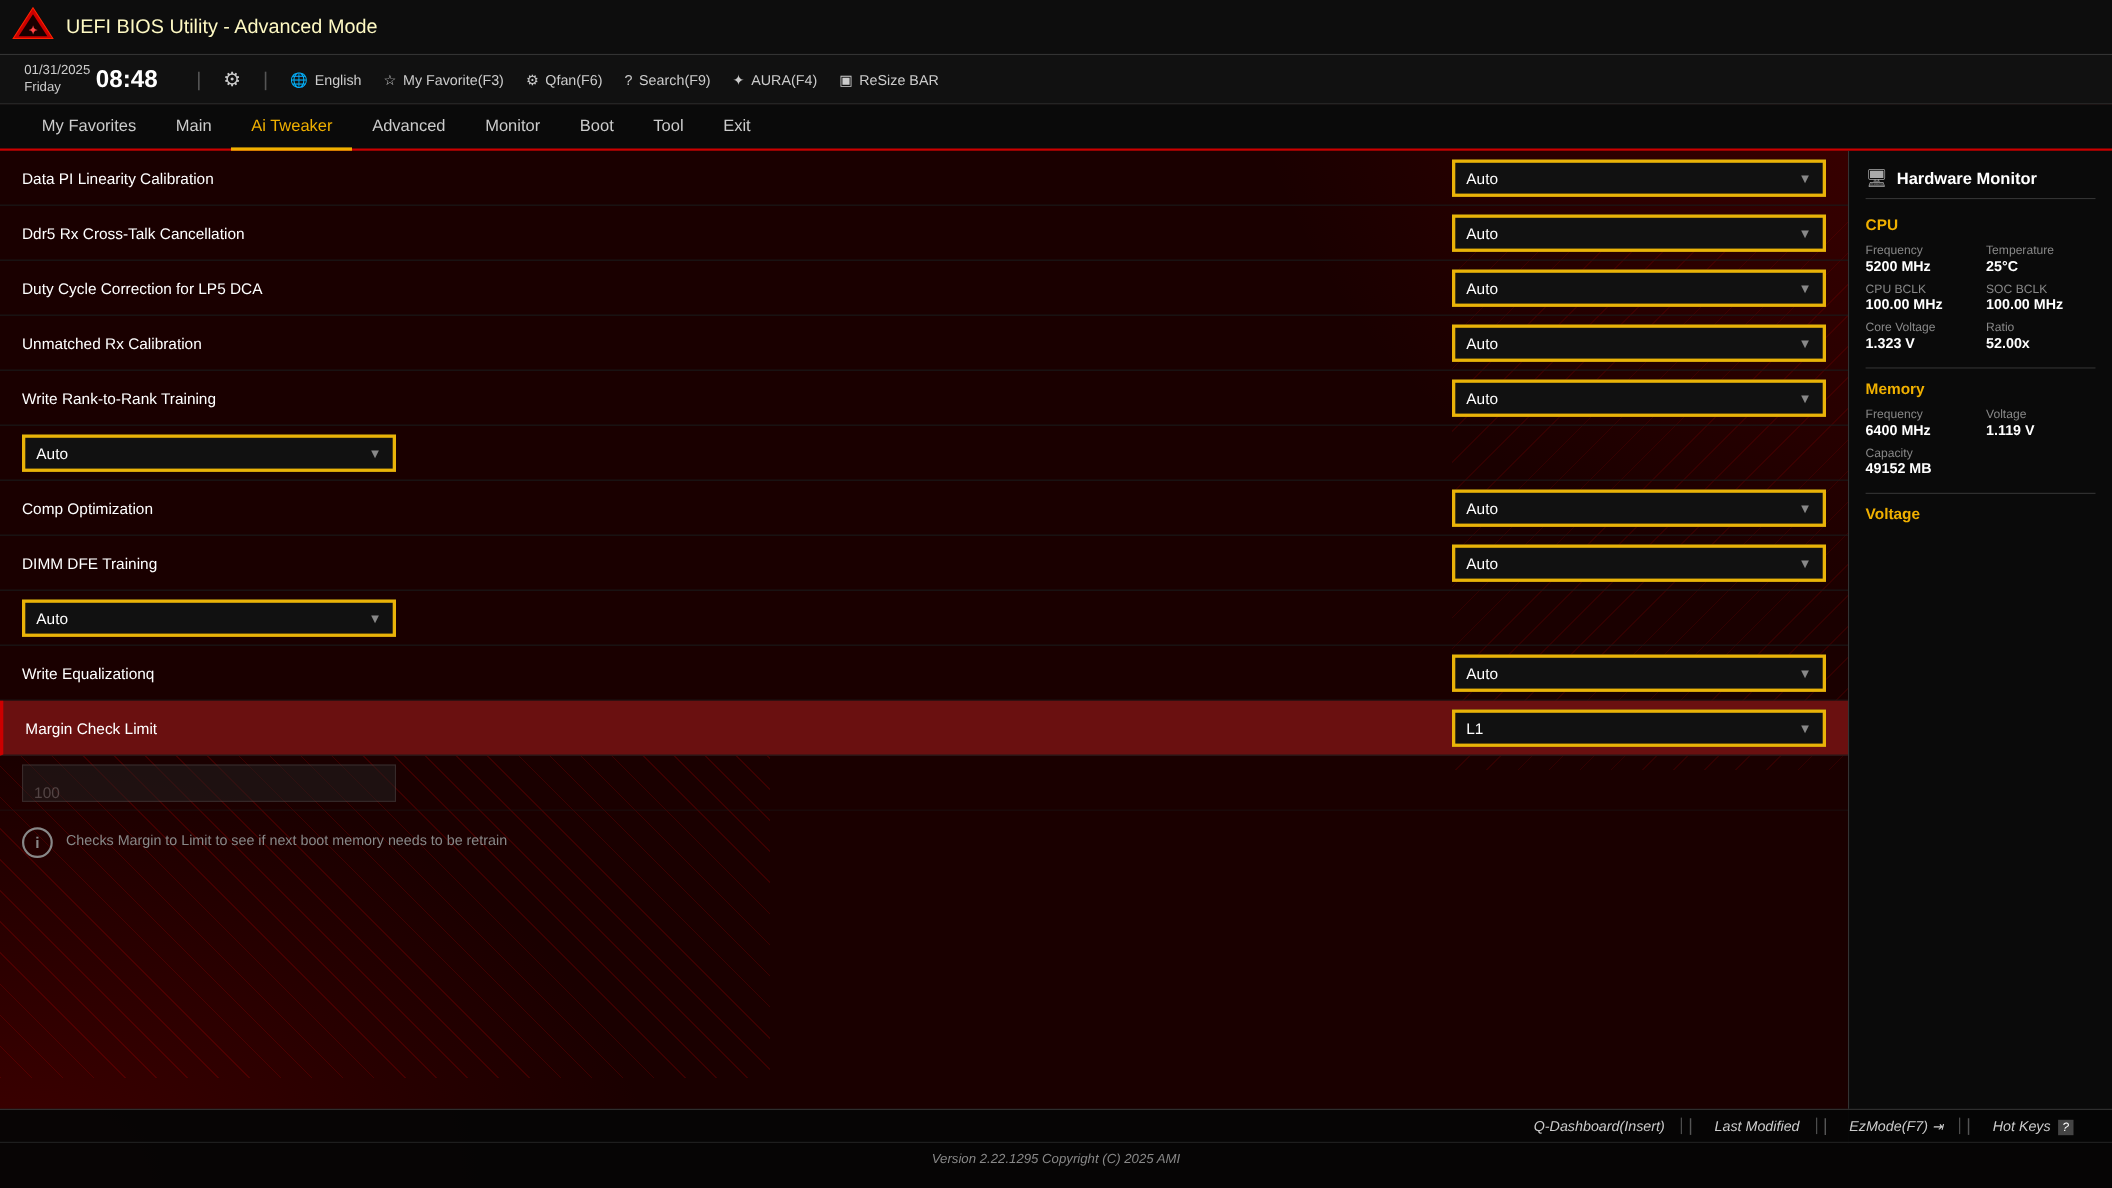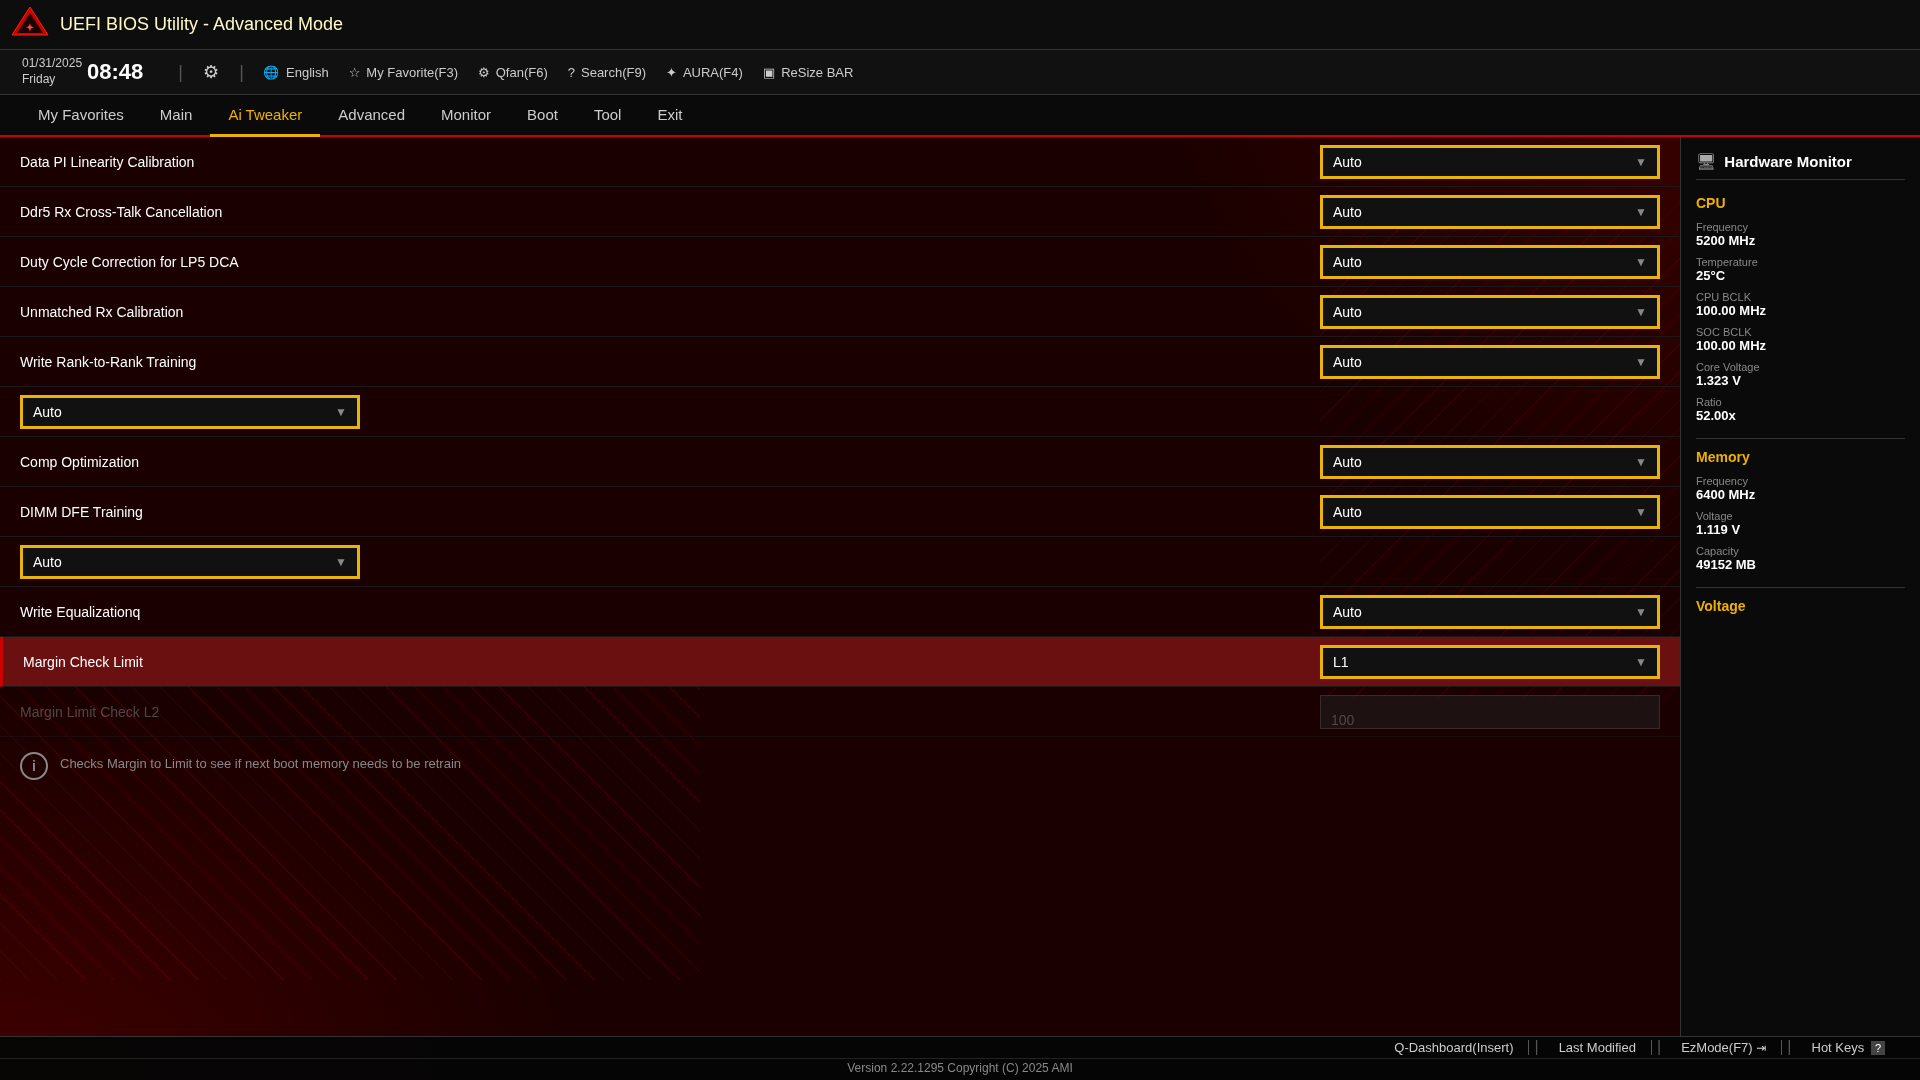--- a/index.html
+++ b/index.html
@@ -306,21 +306,21 @@
     .hw-section-title {
       color: #f0b000;
       font-size: 14px;
       font-weight: bold;
       margin-bottom: 10px;
       margin-top: 5px;
     }
 
     .hw-grid {
       display: grid;
-      grid-template-columns: 1fr;
+      grid-template-columns: 1fr 1fr;
       gap: 8px 10px;
       margin-bottom: 15px;
     }
 
     .hw-item-label {
       color: #888888;
       font-size: 11px;
     }
 
     .hw-item-value {
@@ -352,25 +352,26 @@
       padding-bottom: 2px;
     }
 
     
     .footer-bar {
       position: absolute;
       bottom: 0;
       left: 0;
       right: 0;
       z-index: 10;
-      height: 44px;
+      height: 72px;
       background: rgba(5,5,5,0.95);
       border-top: 1px solid #333;
       display: flex;
       flex-direction: column;
+      font-style: italic;
     }
 
     .footer-top {
       display: flex;
       align-items: center;
       justify-content: flex-end;
       height: 30px;
       padding: 0 20px;
       border-bottom: 1px solid #222;
     }
@@ -568,21 +569,20 @@
       <span class="setting-label">Margin Check Limit</span>
       <div class="setting-control">
         <div class="dropdown">
           <span>L1</span>
           <span class="dropdown-arrow">▼</span>
         </div>
       </div>
     </div>
 
     <div class="setting-row disabled">
-      <span class="setting-label">Margin Limit Check L2</span>
       <div class="setting-control">
         <div class="text-input">
           <span>100</span>
         </div>
       </div>
     </div>
 
     <div class="info-section">
       <div class="info-icon">i</div>
       <span class="info-text">Checks Margin to Limit to see if next boot memory needs to be retrain</span>

